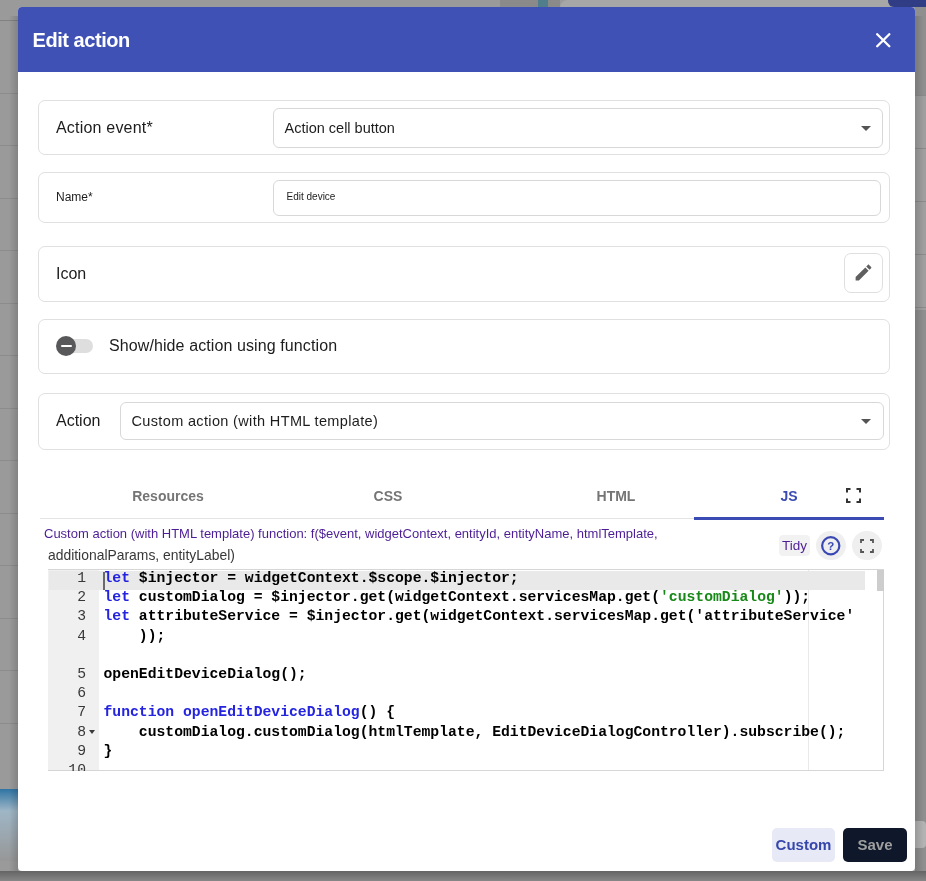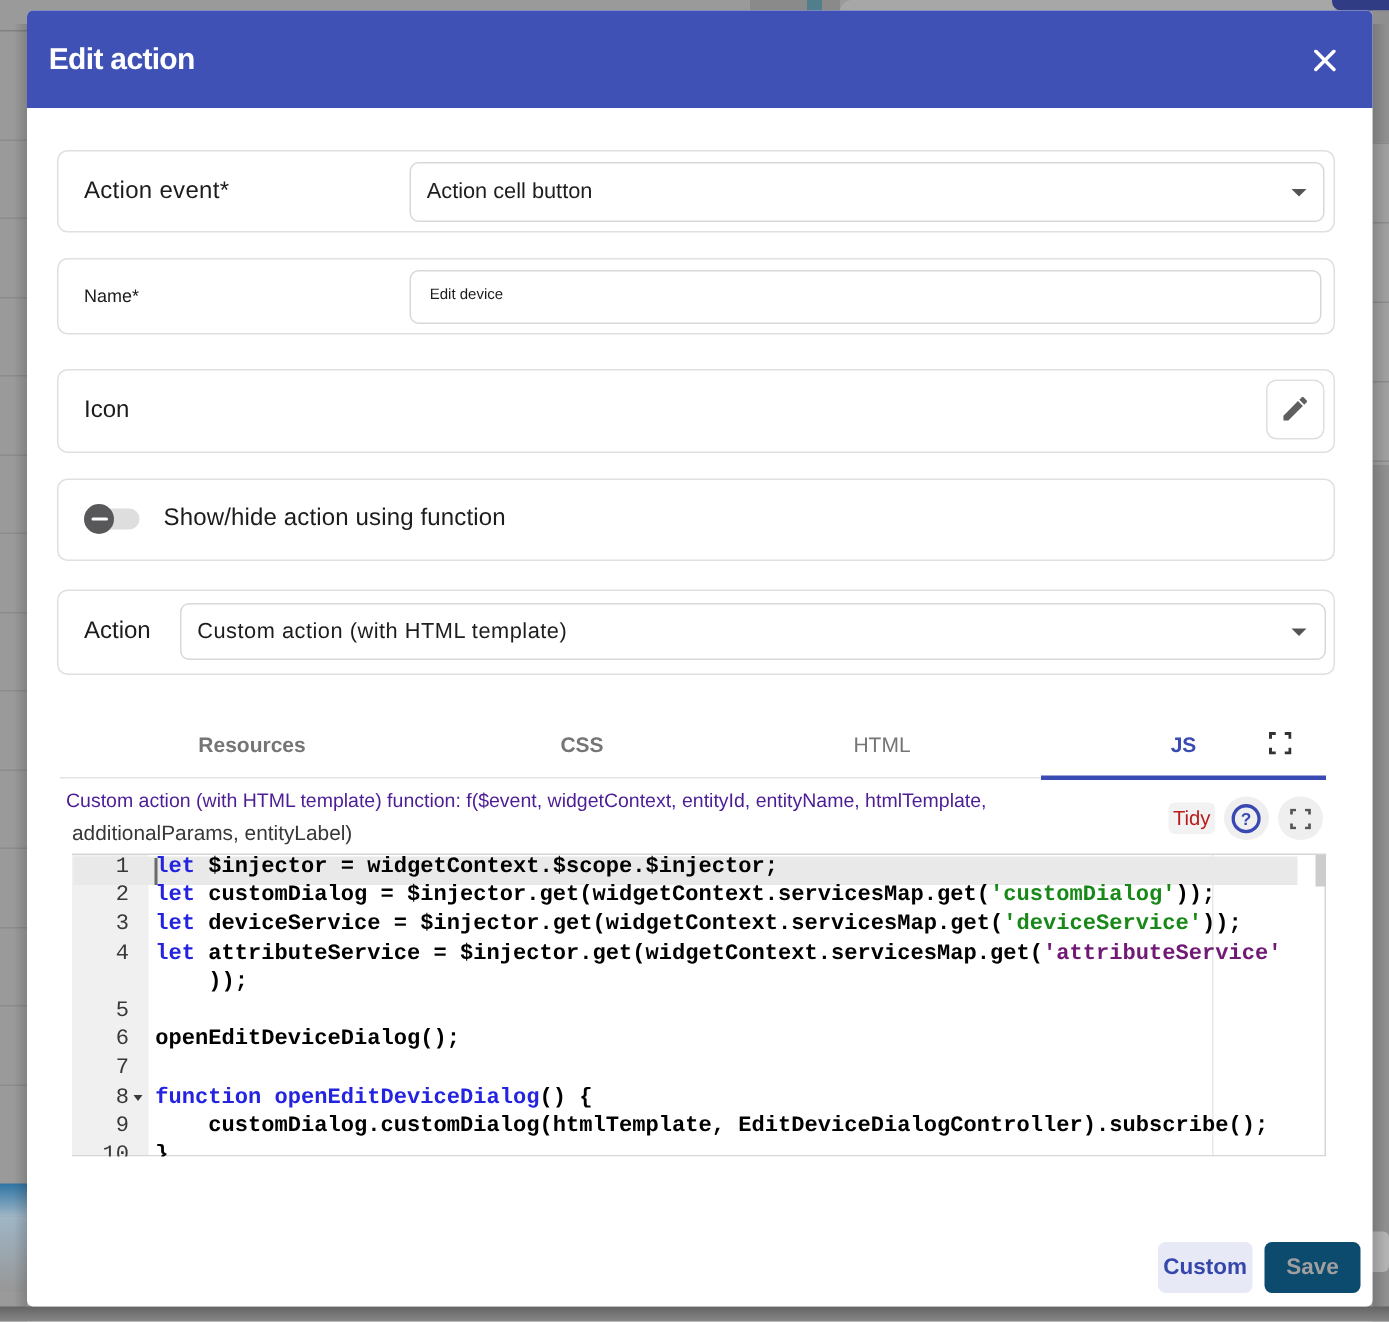--- a/index.html
+++ b/index.html
@@ -84,32 +84,32 @@
 <div class="abs" style="left:109px;top:337px;font-size:16px;letter-spacing:.1px;color:#1c1c1c">Show/hide action using function</div>
 
 <div class="abs" style="left:38px;top:393px;width:852px;height:57px;border:1px solid #e0e0e0;border-radius:7px;box-sizing:border-box"></div>
 <div class="abs" style="left:56px;top:412px;font-size:16px;color:#1c1c1c">Action</div>
 <div class="abs" style="left:120px;top:402px;width:764px;height:38px;border:1px solid #d8d8d8;border-radius:6px;box-sizing:border-box"></div>
 <div class="abs" style="left:131.5px;top:413px;font-size:14.5px;letter-spacing:.35px;color:#1d1d1d">Custom action (with HTML template)</div>
 <div class="abs" style="left:861px;top:418.5px;width:0;height:0;border-left:5px solid transparent;border-right:5px solid transparent;border-top:5.5px solid #545454"></div>
 
 <div class="abs" style="left:68px;top:488px;width:200px;text-align:center;font-size:14px;font-weight:bold;color:#757575;white-space:nowrap">Resources</div>
 <div class="abs" style="left:288px;top:488px;width:200px;text-align:center;font-size:14px;font-weight:bold;color:#757575;white-space:nowrap">CSS</div>
-<div class="abs" style="left:488px;top:488px;width:200px;text-align:center;font-size:14px;font-weight:normal;color:#757575;white-space:nowrap">HTML</div>
+<div class="abs" style="left:516px;top:488px;width:200px;text-align:center;font-size:14px;font-weight:bold;color:#757575;white-space:nowrap">HTML</div>
 <div class="abs" style="left:689px;top:488px;width:200px;text-align:center;font-size:14px;font-weight:bold;color:#3a4bb3;white-space:nowrap">JS</div>
 <svg class="abs" style="left:846px;top:488px" width="15" height="15" viewBox="0 0 15 15">
   <path d="M1 4.5 V1 H4.5 M10.5 1 H14 V4.5 M14 10.5 V14 H10.5 M4.5 14 H1 V10.5" stroke="#333" stroke-width="2" fill="none"></path>
 </svg>
 <div class="abs" style="left:40px;top:518.3px;width:844px;height:1px;background:#e4e4e4"></div>
 <div class="abs" style="left:694px;top:517px;width:190px;height:2.6px;background:#3a4bb3"></div>
 
 <div class="abs" style="left:44px;top:525.8px;font-size:13px;color:#4c1d95">Custom action (with HTML template) function: f($event, widgetContext, entityId, entityName, htmlTemplate,</div>
 <div class="abs" style="left:48px;top:546.8px;font-size:13.9px;color:#383838">additionalParams, entityLabel)</div>
 
-<div class="abs" style="left:779px;top:534.5px;width:31px;height:21.5px;background:#f2f2f2;border-radius:4px;text-align:center;line-height:21.5px;font-size:13.5px;color:#b91c1c">Tidy</div>
+<div class="abs" style="left:779px;top:534.5px;width:31px;height:21.5px;background:#f2f2f2;border-radius:4px;text-align:center;line-height:21.5px;font-size:13.5px;color:#4c1d95">Tidy</div>
 <div class="abs" style="left:816px;top:530.5px;width:29.5px;height:29.5px;background:#efefef;border-radius:50%"></div>
 <svg class="abs" style="left:816px;top:530.5px" width="29.5" height="29.5" viewBox="0 0 29.5 29.5">
   <circle cx="14.75" cy="14.75" r="8.6" stroke="#3a48b4" stroke-width="2.2" fill="none"></circle>
   <text x="14.75" y="19" text-anchor="middle" font-size="11.5" font-weight="bold" fill="#3a48b4" font-family="Liberation Sans,sans-serif">?</text>
 </svg>
 <div class="abs" style="left:852px;top:530.5px;width:29.5px;height:29.5px;background:#efefef;border-radius:50%"></div>
 <svg class="abs" style="left:860px;top:538.5px" width="14" height="14" viewBox="0 0 14 14">
   <path d="M1 4 V1 H4 M10 1 H13 V4 M13 10 V13 H10 M4 13 H1 V10" stroke="#555" stroke-width="1.8" fill="none"></path>
 </svg>
 
@@ -140,27 +140,26 @@
 
 <div class="abs" style="left:88.5px;top:729.5px;width:0;height:0;border-left:3.6px solid transparent;border-right:3.6px solid transparent;border-top:4.5px solid #3a3a3a"></div>
 
 <style>
   .gl,.cl{height:19.2px;line-height:19.2px}
   .cl{white-space:pre}
 </style>
 <div id="code" class="abs" style="left:103.5px;top:569px;font-family:'Liberation Mono',monospace;font-size:14.72px;font-weight:bold;color:#000">
 <div class="cl"><span style="color:#2424e0">let</span> $injector = widgetContext.$scope.$injector;</div>
 <div class="cl"><span style="color:#2424e0">let</span> customDialog = $injector.get(widgetContext.servicesMap.get(<span style="color:#188918">'customDialog'</span>));</div>
-<div class="cl"><span style="color:#2424e0">let</span> deviceService = $injector.get(widgetContext.servicesMap.get(<span style="color:#188918">'deviceService'</span>));</div>
-<div class="cl"><span style="color:#2424e0">let</span> attributeService = $injector.get(widgetContext.servicesMap.get(<span style="color:#701a75">'attributeService'</span></div>
+<div class="cl"><span style="color:#2424e0">let</span> attributeService = $injector.get(widgetContext.servicesMap.get(<span style="color:#000000">'attributeService'</span></div>
 <div class="cl">    ));</div>
 <div class="cl"></div>
 <div class="cl">openEditDeviceDialog();</div>
 <div class="cl"></div>
 <div class="cl"><span style="color:#2424e0">function</span> <span style="color:#2424e0">openEditDeviceDialog</span>() {</div>
 <div class="cl">    customDialog.customDialog(htmlTemplate, EditDeviceDialogController).subscribe();</div>
 <div class="cl">}</div>
 </div>
 
 <div class="abs" style="left:47px;top:770.5px;width:840px;height:60px;background:#fff"></div>
 
 <div class="abs" style="left:772px;top:828px;width:63px;height:34px;background:#e7e9f6;border-radius:5px;text-align:center;line-height:34px;font-size:15px;font-weight:bold;color:#3647ab">Custom</div>
-<div class="abs" style="left:843px;top:828px;width:64px;height:34px;background:#0c4a6e;border-radius:5px;text-align:center;line-height:34px;font-size:15px;font-weight:bold;color:#9f9f9f">Save</div>
+<div class="abs" style="left:843px;top:828px;width:64px;height:34px;background:#0f172a;border-radius:5px;text-align:center;line-height:34px;font-size:15px;font-weight:bold;color:#9f9f9f">Save</div>
 
 </body></html>

